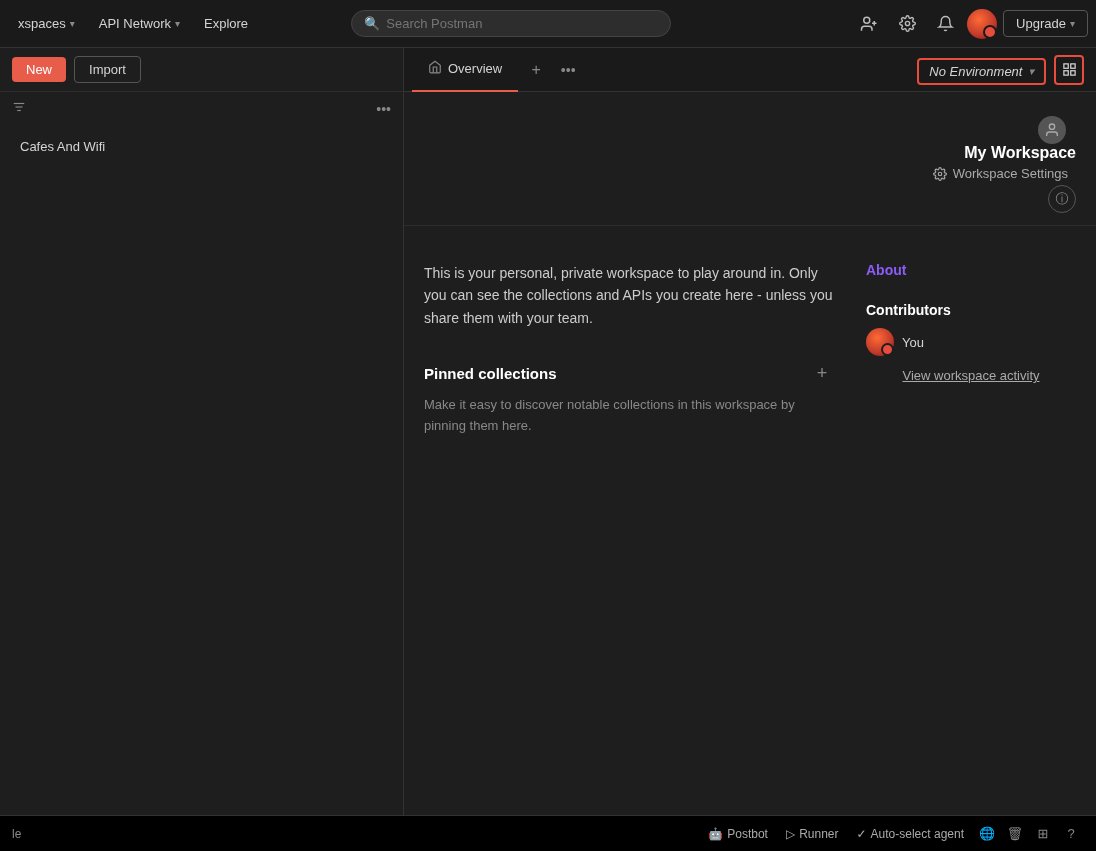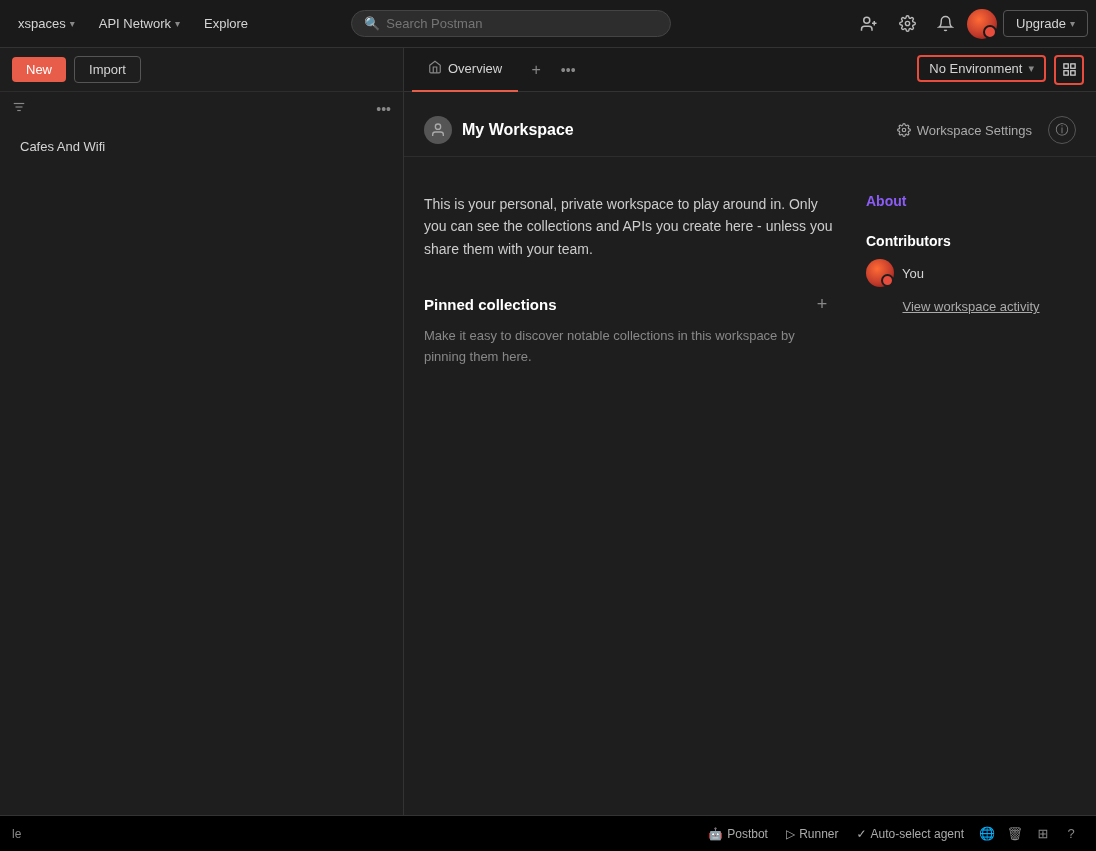--- a/index.html
+++ b/index.html
@@ -245,24 +245,25 @@
       border-radius: 4px;
       display: flex; align-items: center; justify-content: center;
       cursor: pointer;
       color: #d4d4d4;
       background: #1a1a1a;
     }
 
     
     .workspace-header {
       display: flex;
-      align-items: center;
+      align-items: flex-end;
       padding: 12px 20px;
       border-bottom: 1px solid #2d2d2d;
       flex-shrink: 0;
+      flex-direction: column;
     }
     .workspace-icon {
       width: 28px; height: 28px;
       border-radius: 50%;
       background: #555;
       display: flex; align-items: center; justify-content: center;
       color: #aaa;
       font-size: 14px;
       margin-right: 10px;
     }
@@ -450,23 +451,24 @@
     .tabs-section {
       display: flex;
       align-items: center;
       height: 100%;
       padding-left: 8px;
       gap: 4px;
       flex: 1;
     }
     .env-section {
       display: flex;
-      align-items: flex-start;
+      align-items: flex-end;
       gap: 8px;
       padding: 0 12px;
+      font-style: italic;
     }
   </style>
 </head>
 <body>
 
 <div class="top-nav">
   <div class="nav-item">
     <span>xspaces</span>
     <span class="chevron">▾</span>
   </div>

